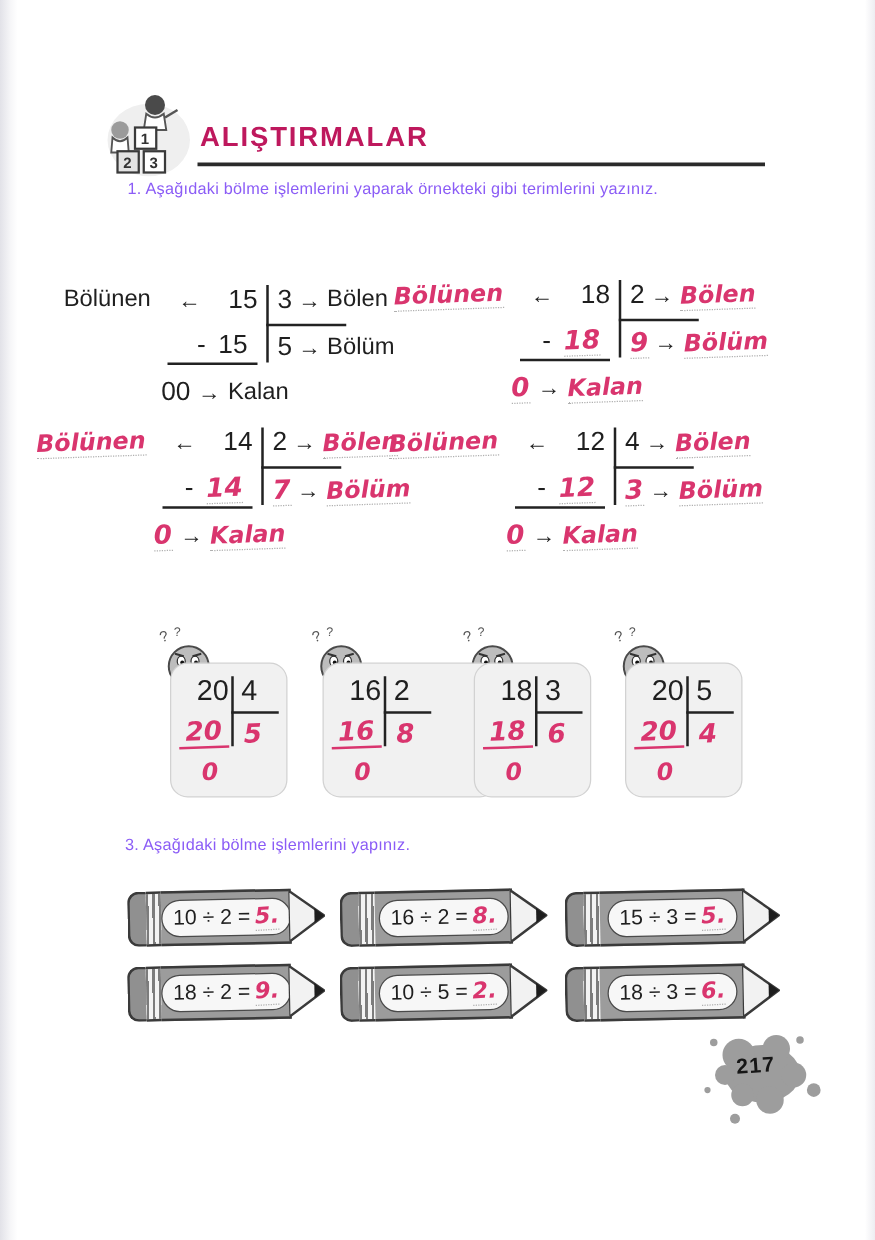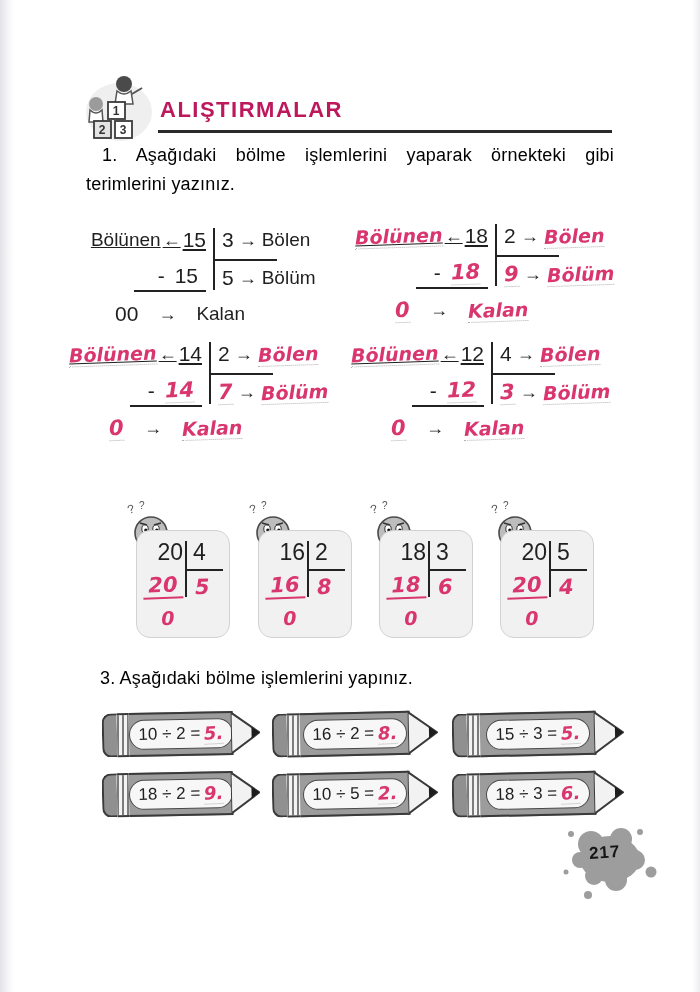--- a/index.html
+++ b/index.html
@@ -14,35 +14,35 @@
     background:linear-gradient(90deg,#e2e2e8,#f6f6f8 60%,#ffffff);}
   .scan-strip-right{position:absolute;right:0;top:0;width:8px;height:992px;
     background:linear-gradient(270deg,#ededf1,#ffffff);}
 
   
   .hdr-icon{position:absolute;left:84px;top:74px;width:70px;height:68px;}
   .title{position:absolute;left:160px;top:97px;font-size:22px;font-weight:bold;
     letter-spacing:1.5px;color:#be185d;}
   .title-underline{position:absolute;left:158px;top:130px;width:454px;height:2.5px;background:#2a2a2a;}
 
-  .prompt{position:absolute;font-size:18px;color:#000000;letter-spacing:.2px;}
+  .prompt{position:absolute;font-size:13px;color:#8b5cf6;letter-spacing:.2px;}
   .prompt1{left:86px;top:141px;width:528px;text-align:justify;text-indent:16px;line-height:1.6;}
   .prompt2{left:100px;top:458px;}
   .prompt3{left:100px;top:668px;}
 
   
   .ldb{position:absolute;width:290px;height:110px;}
   .vline{position:absolute;left:133px;top:2px;width:2px;height:62px;background:#222;}
   .hline{position:absolute;left:133px;top:33px;width:64px;height:2px;background:#222;}
-  .r1l{position:absolute;left:0;top:2px;width:126px;display:flex;justify-content:flex-end;align-items:center;gap:2px;text-decoration:underline;}
+  .r1l{position:absolute;left:0;top:2px;width:126px;display:flex;justify-content:flex-end;align-items:center;gap:22px;}
   .r1r{position:absolute;left:142px;top:2px;display:flex;align-items:center;gap:5px;}
   .r2l{position:absolute;left:0;top:38px;width:126px;display:flex;justify-content:flex-end;}
   .subwrap{display:flex;align-items:flex-end;gap:10px;border-bottom:2px solid #222;padding:0 8px 2px 4px;min-width:60px;justify-content:flex-end;}
   .r2r{position:absolute;left:142px;top:40px;display:flex;align-items:center;gap:5px;}
-  .r3{position:absolute;left:0px;top:76px;width:200px;display:flex;justify-content:center;align-items:center;gap:20px;}
+  .r3{position:absolute;left:0px;top:76px;width:200px;display:flex;justify-content:center;align-items:center;gap:6px;}
 
   .num{font-size:21px;}
   .lbl{font-size:19px;}
   .arrow{font-size:18px;color:#222;}
   .pr{color:#1f1f1f;}
   .hw{color:#d9356e;font-style:italic;font-weight:600;display:inline-block;transform:rotate(-2deg);font-family:"DejaVu Sans",sans-serif;}
   .dotted{border-bottom:1.5px dotted #b0b0b0;}
 
   
   .card{position:absolute;width:92px;height:106px;background:#f1f1f1;border:1px solid #d2d2d2;border-radius:14px;}
@@ -274,21 +274,21 @@
 
   <div class="card" style="left:136px;top:530px;">
     <div class="vline2"></div>
       <div class="hline2"></div>
     <div class="dvd pr">20</div>
     <div class="dvs pr">4</div>
     <div class="sub hw">20</div>
     <div class="quo hw">5</div>
     <div class="rem hw">0</div>
   </div>
-  <div class="card" style="left:258px;top:530px;">
+  <div class="card" style="left:258px;top:530px;padding-left:46px;">
     <div class="vline2"></div>
       <div class="hline2"></div>
     <div class="dvd pr">16</div>
     <div class="dvs pr">2</div>
     <div class="sub hw">16</div>
     <div class="quo hw">8</div>
     <div class="rem hw">0</div>
   </div>
   <div class="card" style="left:379px;top:530px;">
     <div class="vline2"></div>

